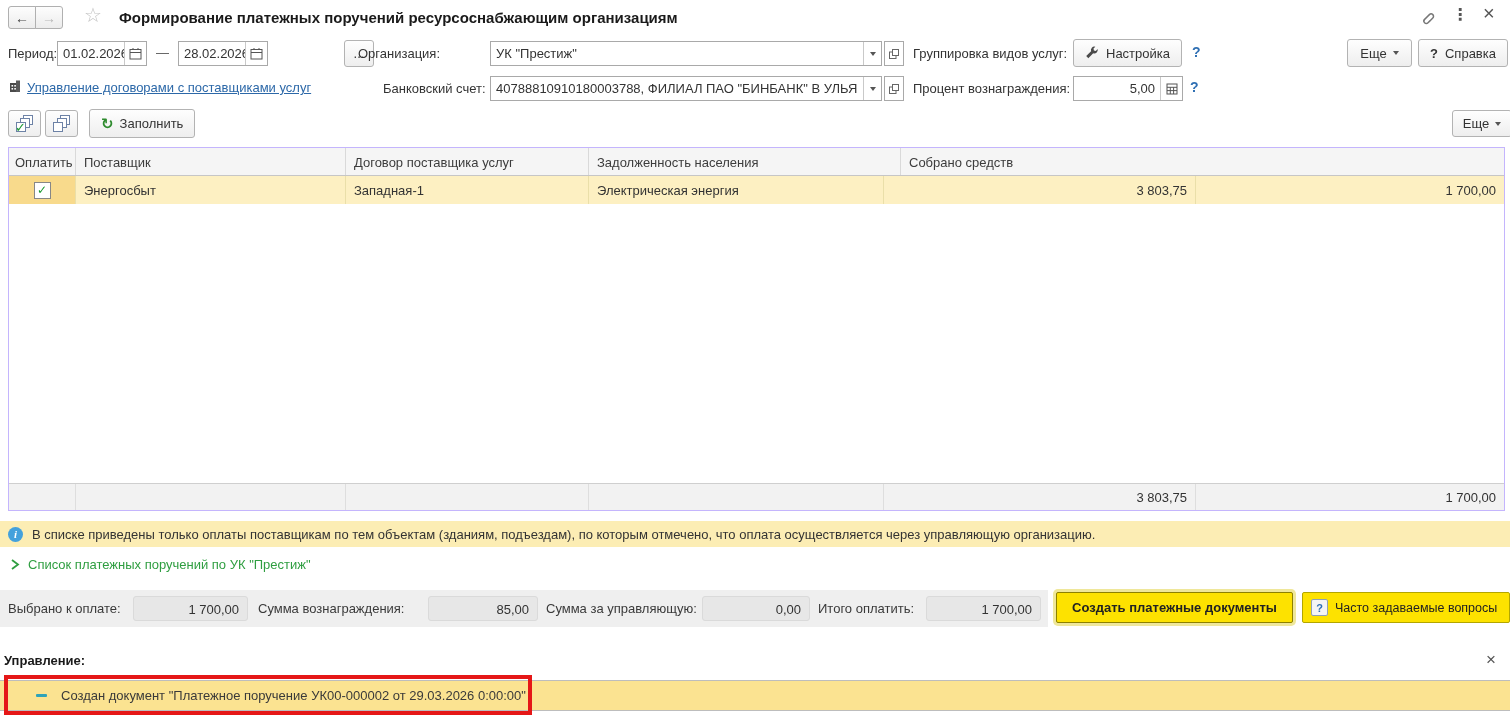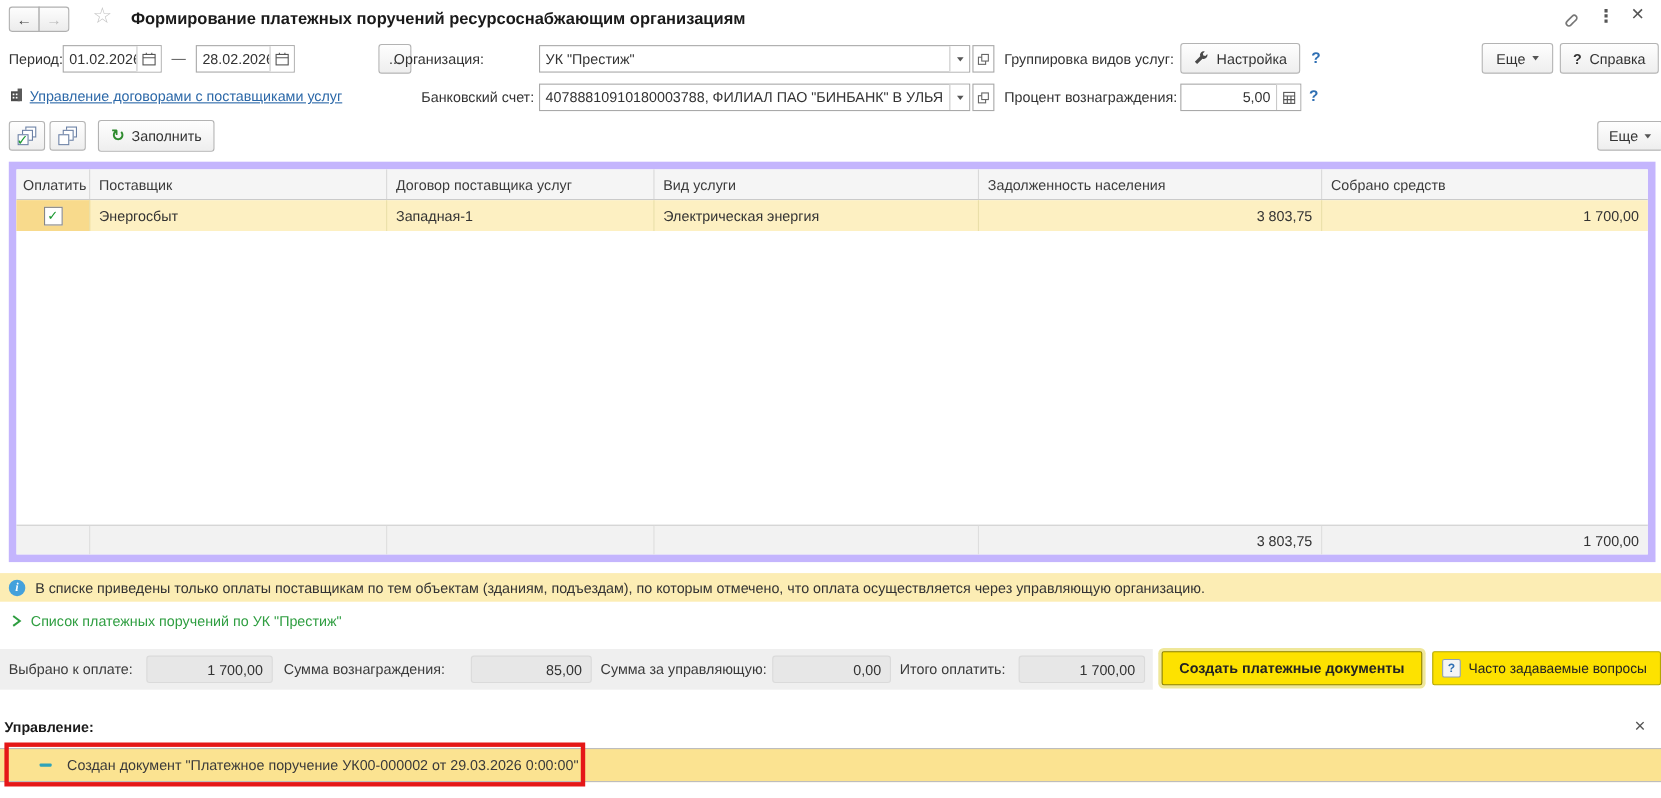--- a/index.html
+++ b/index.html
@@ -42,21 +42,21 @@
     display:flex;align-items:center;justify-content:center;box-sizing:border-box;}
   .stack{position:relative;width:17px;height:17px;}
   .stack .sq{position:absolute;width:10px;height:10px;border:1px solid #6d82a6;background:#fff;box-sizing:border-box;}
   .stack .sq.s1{right:0;top:0;}
   .stack .sq.s2{right:3px;top:3px;}
   .stack .sq.s3{left:0;bottom:0;}
   .stack .mark{position:absolute;left:-1px;bottom:-2px;font-size:13px;font-weight:bold;color:#1d9b33;line-height:13px;}
   .refresh-ic{color:#2e8b2e;font-weight:bold;font-size:15px;margin-right:6px;line-height:15px;}
 
   
-  .tbl{left:8px;top:147px;width:1497px;height:364px;border:7px solid #c4b5fd;box-sizing:border-box;
+  .tbl{left:8px;top:147px;width:1497px;height:364px;border:1px solid #c4b5fd;box-sizing:border-box;
     display:flex;flex-direction:column;background:#fff;}
   .tbl-header{display:flex;height:28px;background:#f5f5f5;border-bottom:1px solid #c6c6c6;flex:none;box-sizing:border-box;}
   .th{box-sizing:border-box;border-right:1px solid #d9d9d9;padding:7px 8px 0 8px;white-space:nowrap;overflow:hidden;color:#3c3c3c;}
   .c0{width:67px;flex:none;} .c1{width:270px;flex:none;} .c2{width:243px;flex:none;}
   .c3{width:295px;flex:none;} .c4{width:312px;flex:none;} .c5{flex:1;}
   .tbl-row{display:flex;height:28px;background:#fdf0c2;flex:none;}
   .td{box-sizing:border-box;padding:7px 8px 0 8px;white-space:nowrap;overflow:hidden;border-right:1px solid #eadfa9;}
   .td.chk{background:#f8da8c;display:flex;align-items:center;justify-content:center;padding:0;}
   .cb{width:15px;height:15px;background:#fff;border:1px solid #878787;box-sizing:content-box;
     display:flex;align-items:center;justify-content:center;font-size:12px;color:#18982e;font-weight:bold;line-height:12px;}
@@ -243,21 +243,20 @@
 <div class="abs btn" style="left:1452px;top:110px;width:60px;height:27px;">
   <span>Еще</span>
     <span class="tri"></span>
 </div>
 
 <div class="abs tbl">
   <div class="tbl-header">
     <div class="th c0" style="padding-left:6px;">Оплатить</div>
     <div class="th c1">Поставщик</div>
     <div class="th c2">Договор поставщика услуг</div>
-    <div class="th c3">Вид услуги</div>
     <div class="th c4">Задолженность населения</div>
     <div class="th c5" style="border-right:none;">Собрано средств</div>
   </div>
   <div class="tbl-row">
     <div class="td chk c0">
       <span class="cb">
           <span>✓</span>
         </span>
     </div>
     <div class="td c1">Энергосбыт</div>

